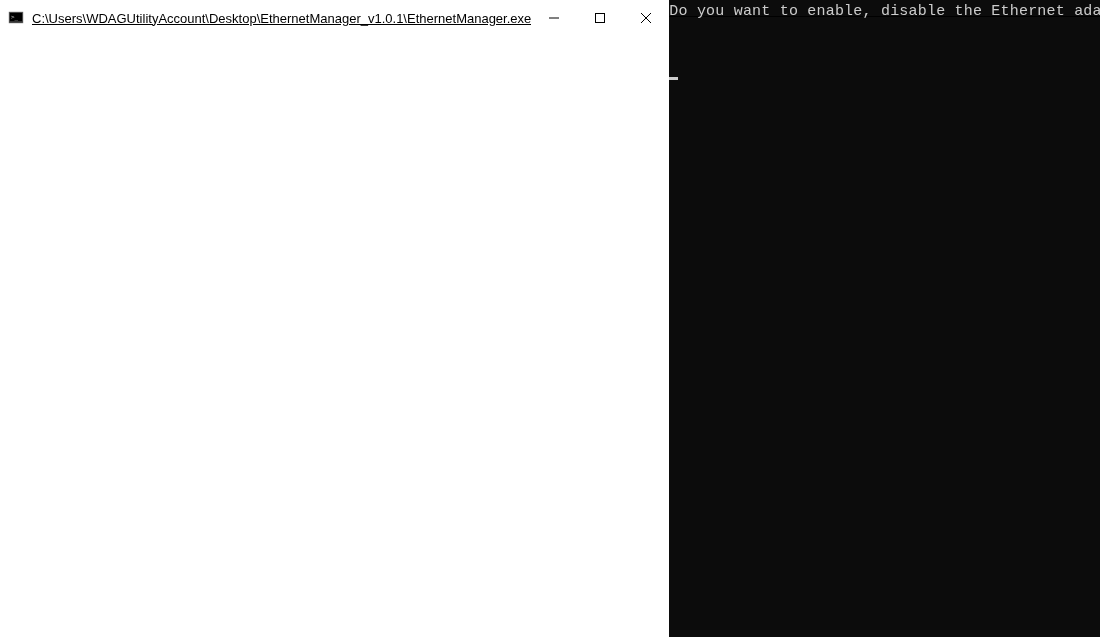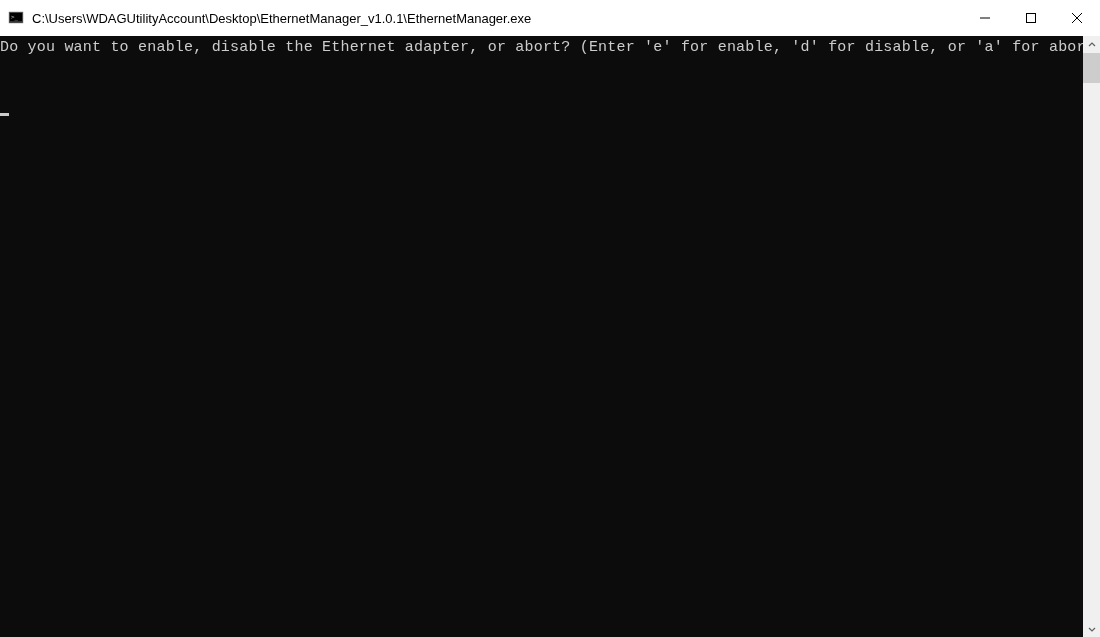--- a/index.html
+++ b/index.html
@@ -12,21 +12,22 @@
       height: 637px;
       background: #ffffff;
       font-family: "Segoe UI", Tahoma, sans-serif;
       overflow: hidden;
       position: relative;
     }
     .window {
       width: 100%;
       height: 100%;
       display: flex;
-      flex-direction: column;
+      flex-direction: row;
+      text-decoration: underline;
     }
     .titlebar {
       height: 36px;
       background: #ffffff;
       display: flex;
       align-items: center;
       padding-left: 8px;
     }
     .app-icon {
       width: 16px;

